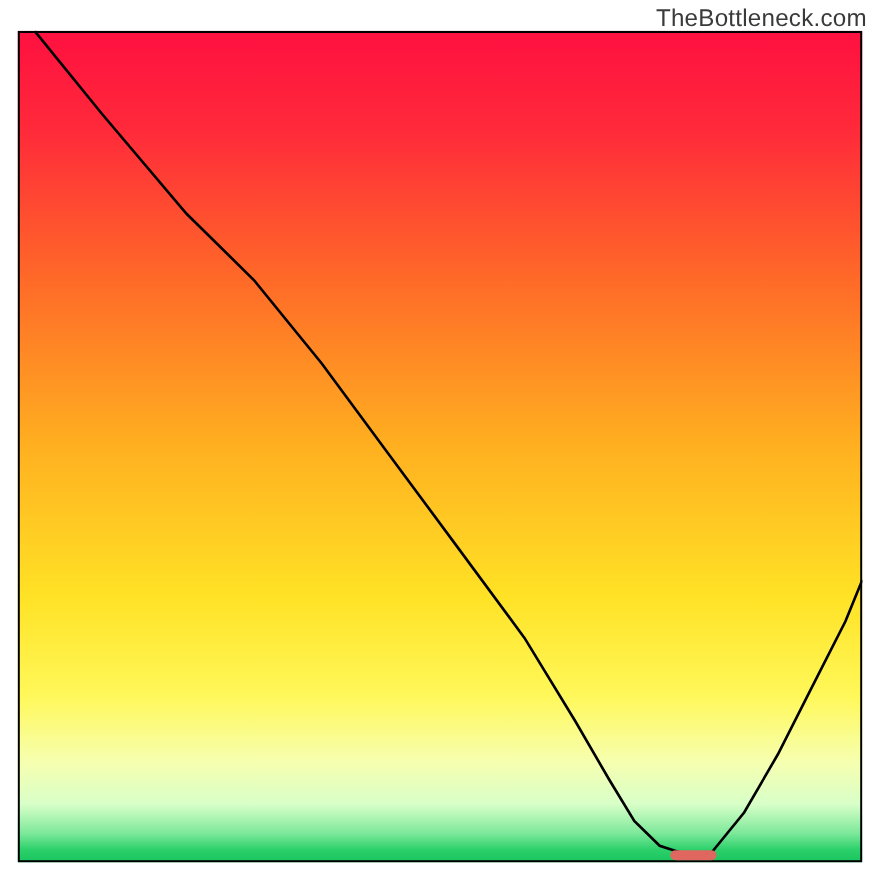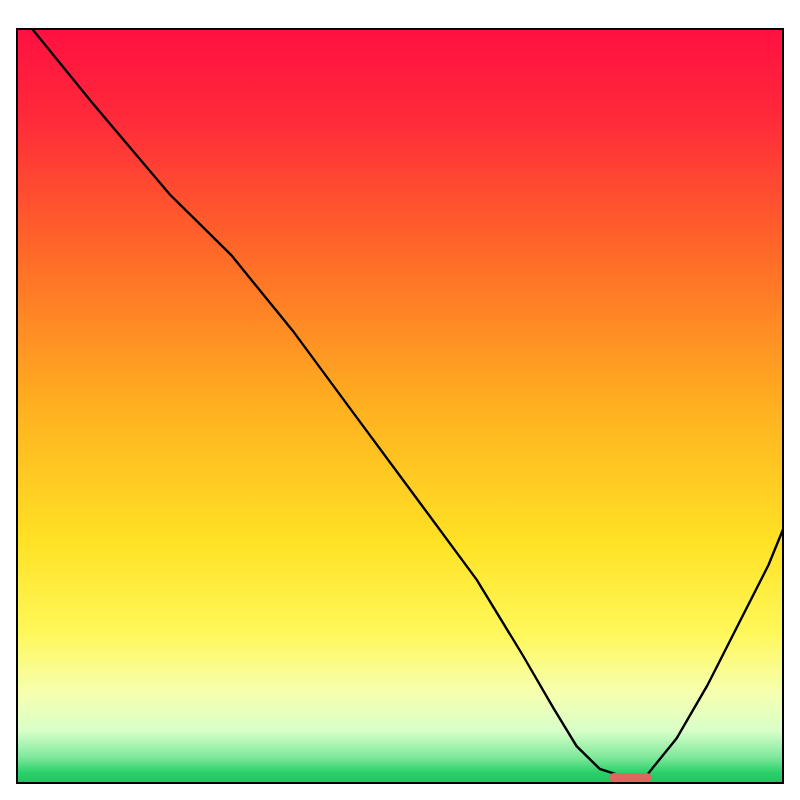--- a/index.html
+++ b/index.html
@@ -31,20 +31,21 @@
     top: 28px;
     width: 768px;
     height: 756px;
   }
   svg { display: block; }
 </style>
 </head>
 <body>
 
 <div class="frame">
+  <div class="watermark">TheBottleneck.com</div>
 
   <div class="plot">
     <svg id="chart-svg" viewBox="0 0 768 756" width="768" height="756">
       <defs>
         <linearGradient id="bg-grad" x1="0" y1="0" x2="0" y2="1">
             <stop offset="0.00%" stop-color="#ff1040"></stop>
             <stop offset="12.00%" stop-color="#ff2a3a"></stop>
             <stop offset="30.00%" stop-color="#ff6a28"></stop>
             <stop offset="50.00%" stop-color="#ffb020"></stop>
             <stop offset="68.00%" stop-color="#ffe225"></stop>

